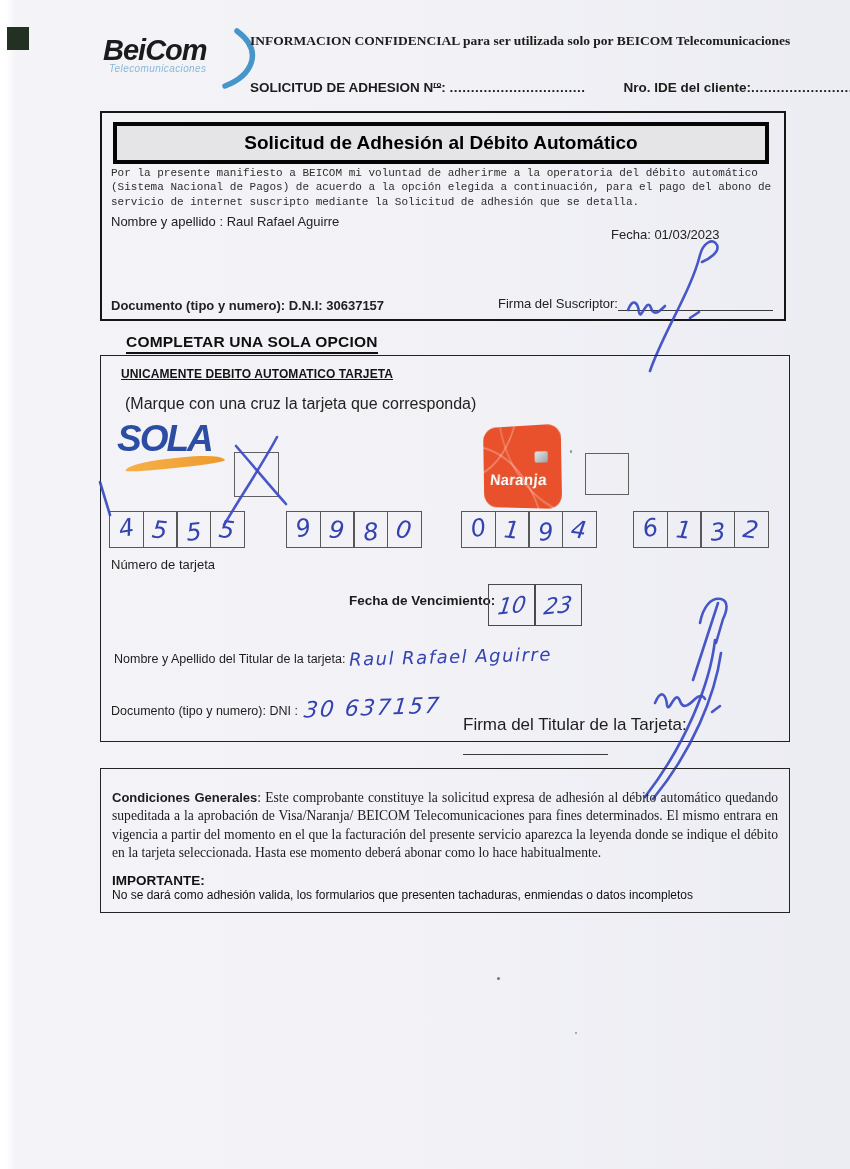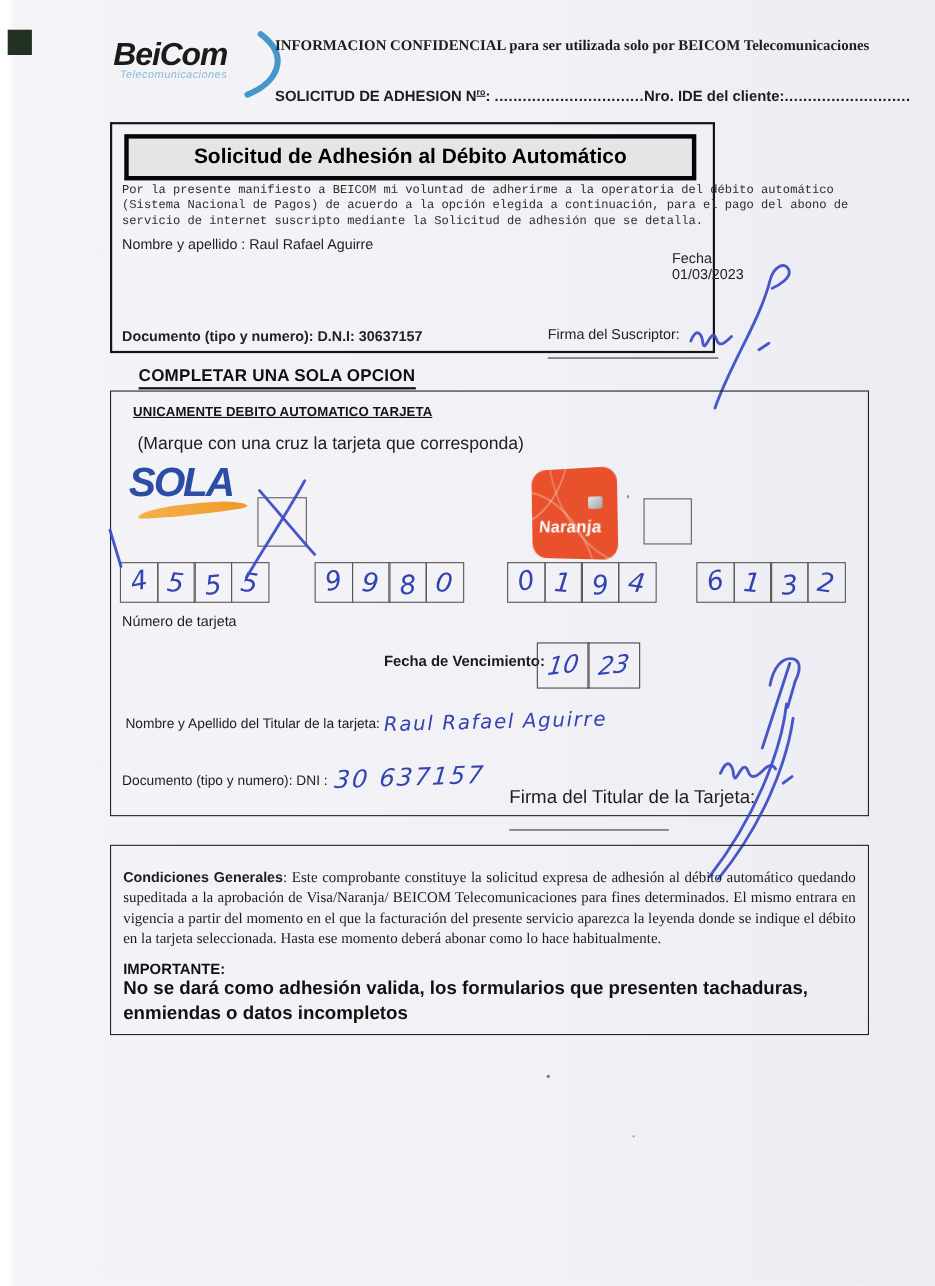--- a/index.html
+++ b/index.html
@@ -13,25 +13,25 @@
   .speck{background:#777;border-radius:50%;}
 
   
   .beicom{left:103px;top:36px;width:140px;}
   .beicom-text{font-size:29px;font-weight:800;font-style:italic;color:#1b1b1b;letter-spacing:-1px;line-height:1;}
   .beicom-arc{position:absolute;left:118px;top:-8px;}
   .beicom-tag{font-size:10px;font-style:italic;color:#88b9d9;letter-spacing:.4px;margin:-2px 0 0 6px;}
   .confidential{left:250px;top:33px;width:560px;font-size:13.5px;font-weight:600;color:#1d1d1d;white-space:nowrap;font-family:Liberation Serif, serif;}
   .solicitud-row{left:250px;top:79px;font-size:13.5px;font-weight:600;color:#1d1d1d;white-space:nowrap;}
   .solicitud-row sup{font-size:8px;text-decoration:underline;}
-  .cliente{}
+  .cliente{margin-left:38px;}
   .dots{font-weight:600;letter-spacing:.5px;}
 
   
-  .box1{left:100px;top:111px;width:550px;height:210px;border:2px solid #161616;box-sizing:border-box;}
+  .box1{left:100px;top:111px;width:686px;height:210px;border:2px solid #161616;box-sizing:border-box;}
   .title-box{position:absolute;left:11px;top:9px;right:15px;height:34px;border:4px solid #050505;
     background:#e5e5e8;text-align:center;line-height:33px;font-size:19px;font-weight:700;color:#000;}
   .mono-para{position:absolute;left:9px;top:53px;width:670px;font-family:"Liberation Mono",monospace;
     font-size:11px;line-height:1.3;color:#2e2e2e;}
   .label13{font-size:13px;color:#222;}
   .nombre1{left:9px;top:101px;}
   .fecha1{left:509px;top:114px;}
   .documento1{left:9px;top:185px;font-weight:bold;}
   .firma1{left:396px;top:183px;}
   .sign-line{display:inline-block;border-bottom:1.5px solid #3a3a3a;height:14px;vertical-align:bottom;}
@@ -86,21 +86,21 @@
   .documento2{left:10px;top:339px;font-size:12.5px;color:#1e1e1e;white-space:nowrap;}
   .documento2 .hand{font-size:22px;letter-spacing:2px;display:inline-block;transform:rotate(-2deg) skewX(-8deg);margin-left:6px;}
   .firma2{left:362px;top:359px;font-size:17px;color:#1e1e1e;}
 
   
   .cond-box{left:100px;top:768px;width:690px;min-height:132px;border:1.6px solid #242424;box-sizing:border-box;
     padding:6px 11px 8px 11px;}
   .cond-para{font-family:"Liberation Serif",serif;font-size:13.6px;line-height:1.36;color:#1c1c1c;text-align:justify;margin-top:14px;}
   .cond-para b{font-family:"Liberation Sans",sans-serif;font-size:13px;}
   .important-title{font-size:13.5px;font-weight:700;color:#111;margin-top:10px;}
-  .important-body{font-size:17px;font-weight:700;color:#111;width:640px;line-height:1.3;}
+  .important-body{font-size:12px;font-weight:400;color:#111;width:640px;line-height:1.3;}
 
   svg.ink{position:absolute;overflow:visible;pointer-events:none;}
   svg.ink path{fill:none;stroke:#3a4ac2;stroke-width:2.6;stroke-linecap:round;stroke-linejoin:round;opacity:.92;}
 </style>
 </head>
 <body>
 
 <div class="page">
 
   <div class="abs artifact"></div>

